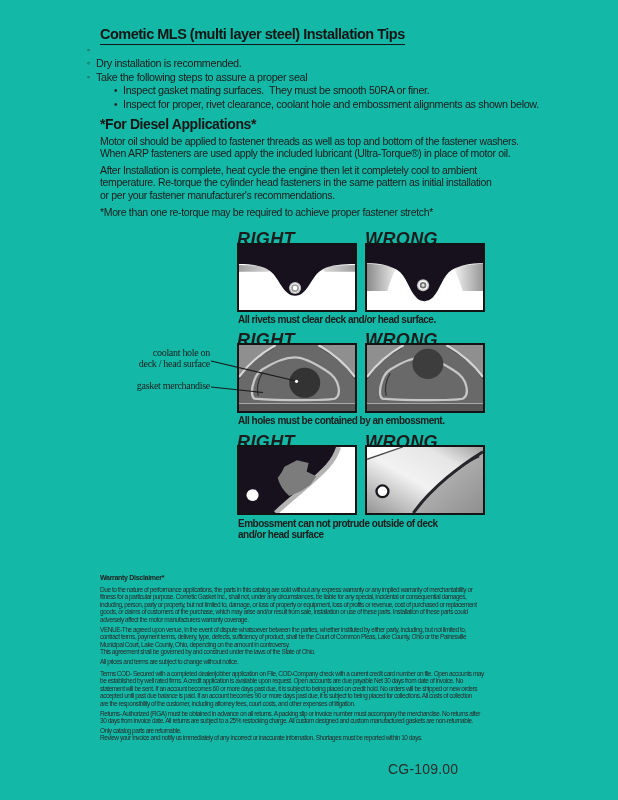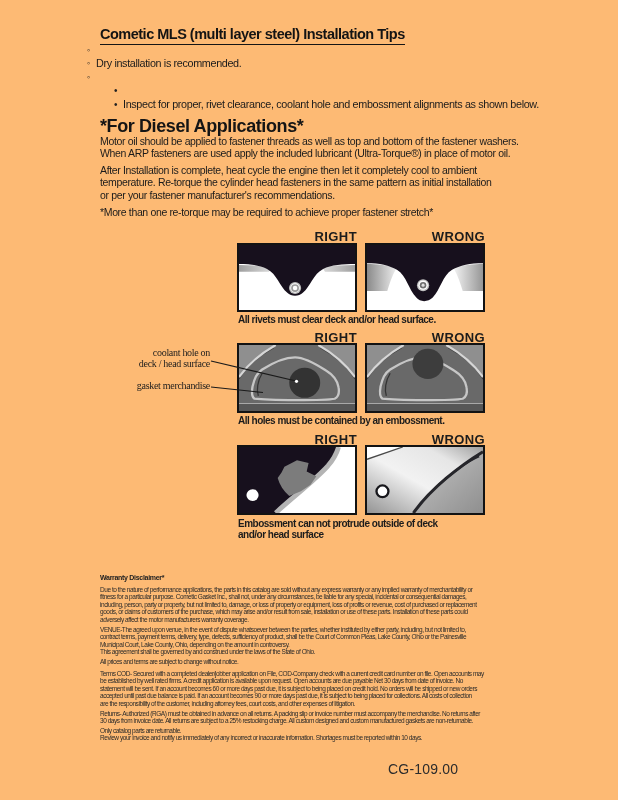--- a/index.html
+++ b/index.html
@@ -1,35 +1,35 @@
 <!DOCTYPE html>
 <html><head>
 <meta charset="utf-8">
 <style>
   html,body{margin:0;padding:0;background:#e8e8e8;}
   #page{
-    position:relative;width:618px;height:800px;background:#fdba74;
+    position:relative;width:618px;height:800px;background:#14b8a6;
     font-family:"Liberation Sans","DejaVu Sans",sans-serif;color:#1b1b1b;
     overflow:hidden;margin:0 auto;
   }
   .abs{position:absolute;}
   .ml{white-space:pre-line;}
   .pre{white-space:pre;}
   #title{
     left:100px;top:26px;font-size:14.5px;font-weight:700;letter-spacing:-0.5px;
     border-bottom:1.8px solid #151515;padding-bottom:2px;color:#141414;
   }
   .bullets{left:87px;top:44px;font-size:10.8px;letter-spacing:-0.35px;line-height:13.4px;}
   .b-row{display:flex;}
   .b-marker{width:9px;flex:0 0 9px;font-size:9px;line-height:13.4px;color:#222;}
   .b-sub{margin-left:27px;}
   .b-sub .b-marker{font-size:10px;}
-  .h2{font-size:18px;font-weight:700;letter-spacing:-0.4px;color:#151515;}
+  .h2{font-size:14px;font-weight:700;letter-spacing:-0.4px;color:#151515;}
   .para{font-size:10.5px;letter-spacing:-0.35px;line-height:12.4px;}
-  .dlabel{font-size:13px;font-weight:700;letter-spacing:0.4px;color:#1c1c1c;width:120px;text-align:right;}
+  .dlabel{font-size:18px;font-weight:700;letter-spacing:0.4px;color:#1c1c1c;width:120px;text-align:left;font-style:italic;}
   .dbox{width:120px;border:2px solid #131313;box-sizing:border-box;background:#fff;}
   .dbox svg{display:block;}
   .dcaption{font-size:10px;font-weight:700;letter-spacing:-0.5px;color:#1c1c1c;line-height:11px;}
   .ann{font-size:10px;letter-spacing:-0.3px;color:#1d1d1d;text-align:right;width:110px;line-height:11.2px;font-family:Liberation Serif, serif;}
   .legal{font-size:6.5px;letter-spacing:-0.45px;line-height:7.4px;color:#2a2a2a;width:430px;}
   .legal-h{font-size:7px;font-weight:700;letter-spacing:-0.3px;color:#222;}
   #footer-code{font-size:14px;letter-spacing:0.2px;color:#2c2c2c;}
   #leader-overlay{left:0;top:0;pointer-events:none;}
 </style>
 </head>
@@ -42,23 +42,25 @@
   <div class="abs bullets">
     <div class="b-row">
       <span class="b-marker">◦</span>
     </div>
     <div class="b-row">
       <span class="b-marker">◦</span>
       <span class="pre">Dry installation is recommended.</span>
     </div>
     <div class="b-row">
       <span class="b-marker">◦</span>
+      <span class="pre">Take the following steps to assure a proper seal</span>
     </div>
     <div class="b-row b-sub">
       <span class="b-marker">•</span>
+      <span class="pre">Inspect gasket mating surfaces.  They must be smooth 50RA or finer.</span>
     </div>
     <div class="b-row b-sub">
       <span class="b-marker">•</span>
       <span class="pre">Inspect for proper, rivet clearance, coolant hole and embossment alignments as shown below.</span>
     </div>
   </div>
 
   <div class="abs h2" style="left:100px;top:116px;">*For Diesel Applications*</div>
   <div class="abs para ml" style="left:100px;top:135px;">Motor oil should be applied to fastener threads as well as top and bottom of the fastener washers.
 When ARP fasteners are used apply the included lubricant (Ultra-Torque®) in place of motor oil.</div>

